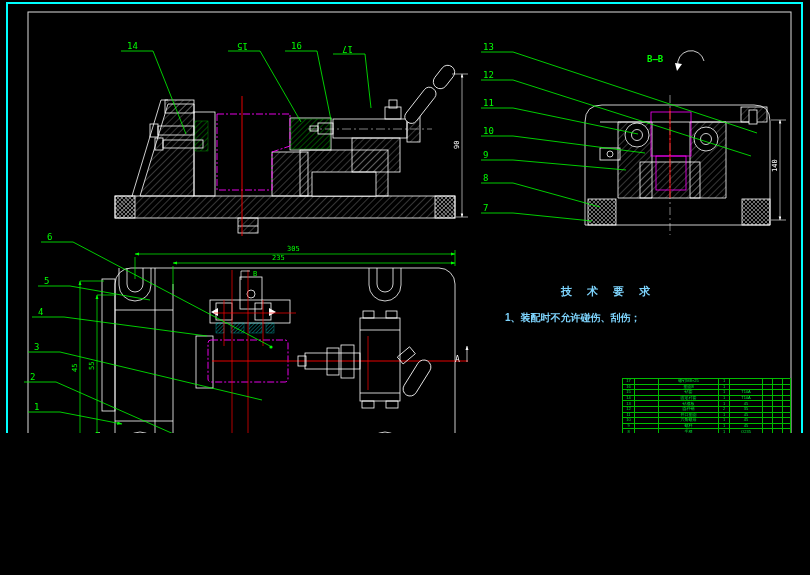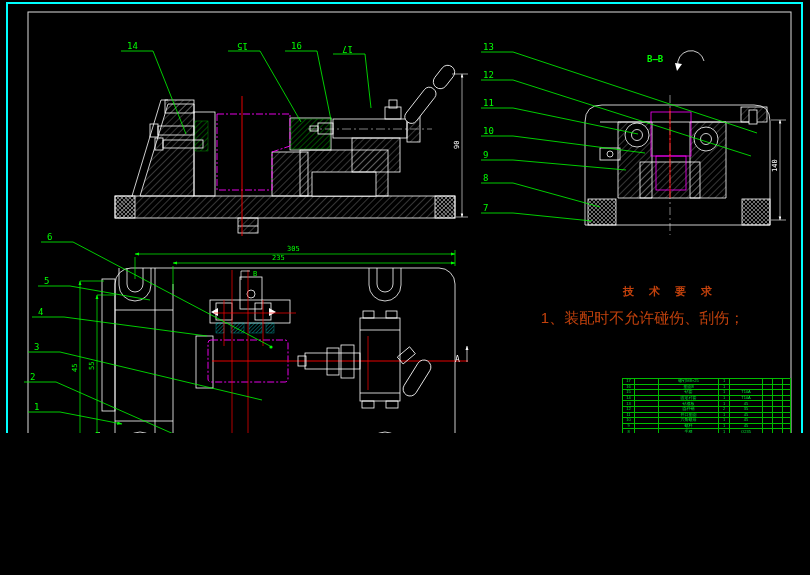--- a/index.html
+++ b/index.html
@@ -1,23 +1,23 @@
 <!DOCTYPE html>
 <html><head>
 <meta charset="utf-8">
 <style>
   html,body{margin:0;padding:0;background:#000;}
   #page{position:relative;width:810px;height:433px;background:#000;overflow:hidden;
         font-family:"Liberation Sans",sans-serif;}
   #svgwrap{position:absolute;left:0;top:0;width:810px;height:575px;}
   #title{position:absolute;left:10px;top:4px;font-weight:bold;font-size:36px;color:#ffff00;
          letter-spacing:1px;white-space:nowrap;font-family:"Liberation Sans",sans-serif;}
-  #tech{position:absolute;left:505px;top:284px;width:275px;color:#c2410c;text-align:center;}
+  #tech{position:absolute;left:505px;top:284px;width:275px;color:#7dd3fc;}
   #tech .t{font-weight:bold;font-size:11px;letter-spacing:6px;margin-left:56px;margin-bottom:11px;white-space:nowrap;}
-  #tech .i{font-weight:normal;font-size:15px;line-height:15.5px;white-space:nowrap;}
+  #tech .i{font-weight:bold;font-size:10px;line-height:15.5px;white-space:nowrap;}
   #bom{position:absolute;left:622px;top:378px;width:168px;border-collapse:collapse;table-layout:fixed;}
   #bom td{border:1px solid #00bb00;color:#00ee33;font-size:4px;line-height:4px;height:4.6px;
           padding:0;text-align:center;overflow:hidden;white-space:nowrap;}
   #bom tfoot td{height:12px;font-size:4.5px;}
   #tblock{position:absolute;left:622px;top:505px;width:168px;height:54px;}
   #tblock .c{position:absolute;border:1px solid #00bb00;color:#00ee33;font-size:3.5px;line-height:1;
              display:flex;align-items:center;justify-content:center;overflow:hidden;white-space:nowrap;}
   #tblock .hl{position:absolute;height:1px;background:#00bb00;}
   #tblock .pn{font-size:7px;font-weight:bold;color:#00ff44;white-space:normal;text-align:center;line-height:9px;}
   svg text{font-family:"DejaVu Sans Mono",monospace;}

